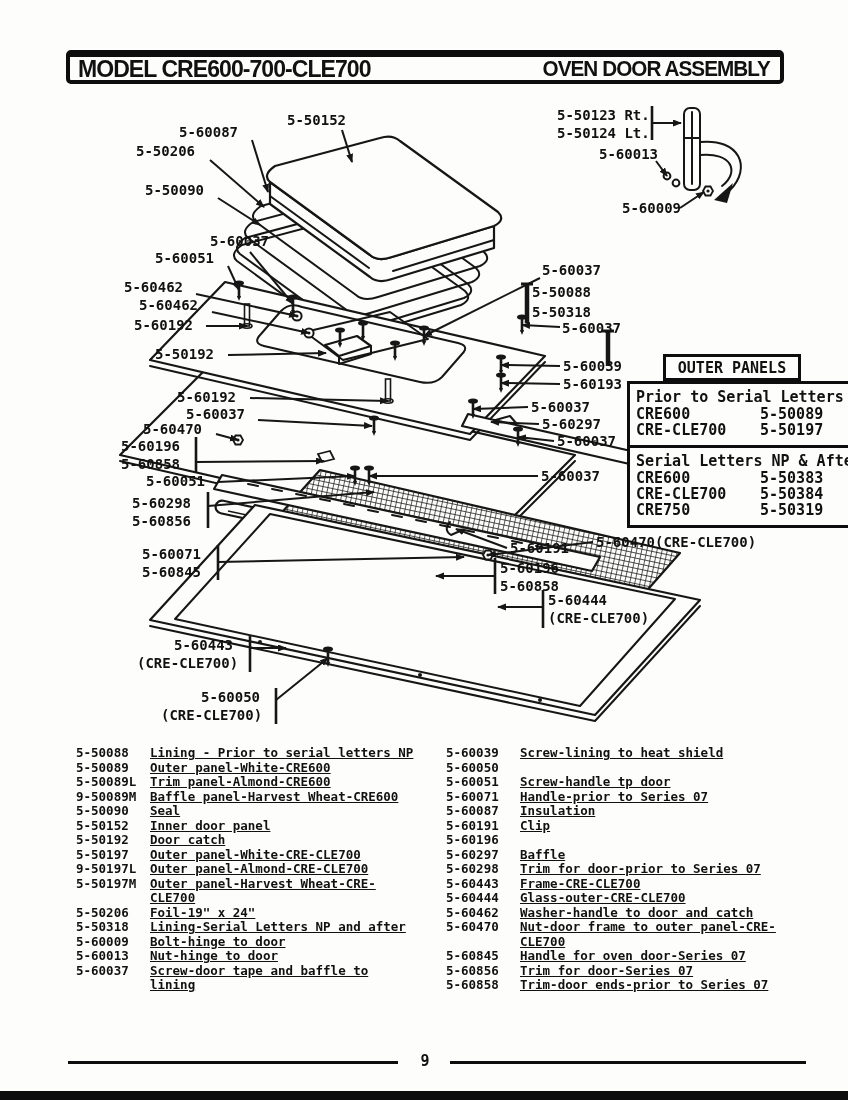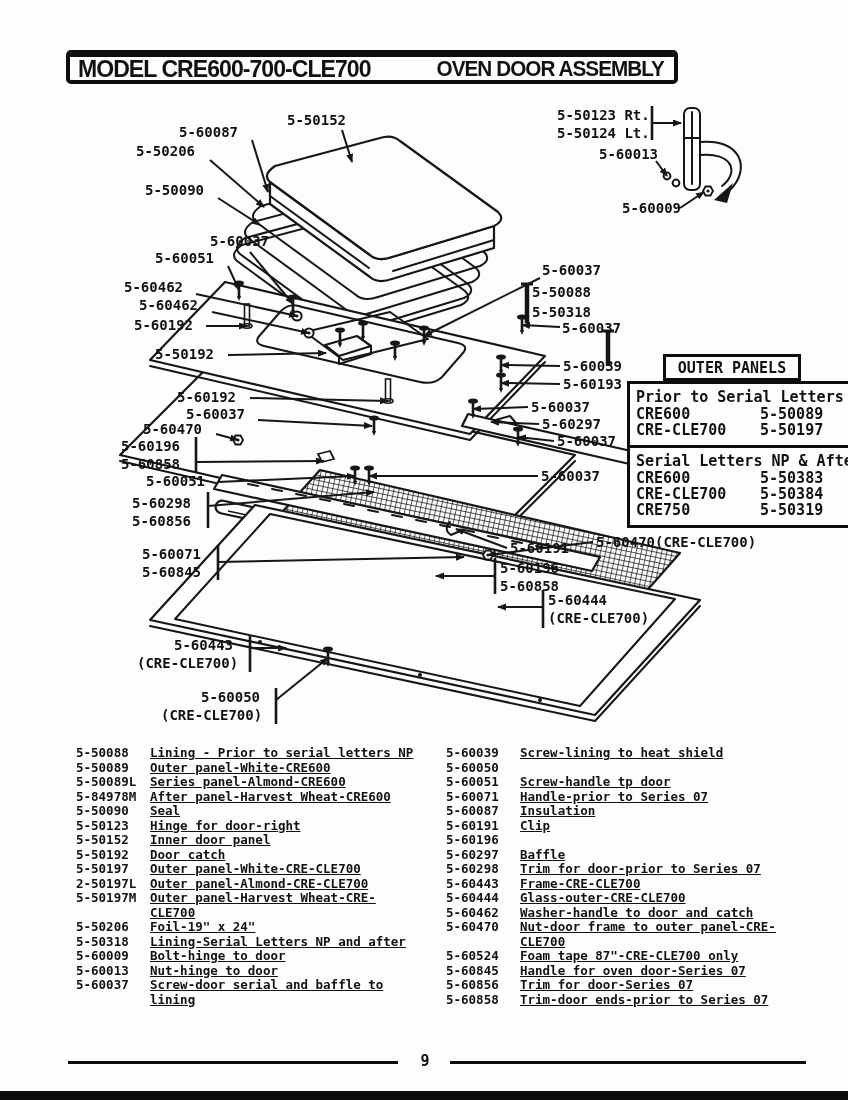--- a/index.html
+++ b/index.html
@@ -1,19 +1,19 @@
 <!DOCTYPE html>
 <html><head>
 <meta charset="utf-8">
 <style>
   html,body{margin:0;padding:0;background:#e8e8e4;}
   .page{position:relative;width:848px;height:1100px;background:#fdfdfb;overflow:hidden;
         font-family:"DejaVu Sans Mono","Liberation Mono",monospace;color:#111;}
   
-  .header-box{position:absolute;left:66px;top:50px;width:612px;height:34px;
+  .header-box{position:absolute;left:66px;top:50px;width:718px;height:34px;
     border:4px solid #0d0d0d;border-top:7px solid #0d0d0d;border-radius:5px;
     display:flex;align-items:center;justify-content:space-between;
     padding:0 10px 0 8px;box-sizing:border-box;background:#fdfdfb;}
   .header-model{font-family:"Liberation Sans","DejaVu Sans",sans-serif;font-weight:bold;
     font-size:24px;letter-spacing:-1px;transform:scaleX(.96);transform-origin:left center;white-space:nowrap;}
   .header-title{font-family:"Liberation Sans","DejaVu Sans",sans-serif;font-weight:bold;
     font-size:22px;letter-spacing:-1px;transform:scaleX(.94);transform-origin:right center;white-space:nowrap;}
   
   svg.diagram{position:absolute;left:0;top:80px;}
   svg.diagram text{font-family:"DejaVu Sans Mono","Liberation Mono",monospace;
@@ -317,48 +317,44 @@
       <div class="part-row">
         <span class="part-num">5-50088</span>
         <span class="part-desc">Lining - Prior to serial letters NP</span>
       </div>
       <div class="part-row">
         <span class="part-num">5-50089</span>
         <span class="part-desc">Outer panel-White-CRE600</span>
       </div>
       <div class="part-row">
         <span class="part-num">5-50089L</span>
-        <span class="part-desc">Series panel-Almond-CRE600</span>
-      </div>
-      <div class="part-row">
-        <span class="part-num">5-84978M</span>
-        <span class="part-desc">After panel-Harvest Wheat-CRE600</span>
+        <span class="part-desc">Trim panel-Almond-CRE600</span>
+      </div>
+      <div class="part-row">
+        <span class="part-num">9-50089M</span>
+        <span class="part-desc">Baffle panel-Harvest Wheat-CRE600</span>
       </div>
       <div class="part-row">
         <span class="part-num">5-50090</span>
         <span class="part-desc">Seal</span>
       </div>
       <div class="part-row">
-        <span class="part-num">5-50123</span>
-        <span class="part-desc">Hinge for door-right</span>
-      </div>
-      <div class="part-row">
         <span class="part-num">5-50152</span>
         <span class="part-desc">Inner door panel</span>
       </div>
       <div class="part-row">
         <span class="part-num">5-50192</span>
         <span class="part-desc">Door catch</span>
       </div>
       <div class="part-row">
         <span class="part-num">5-50197</span>
         <span class="part-desc">Outer panel-White-CRE-CLE700</span>
       </div>
       <div class="part-row">
-        <span class="part-num">2-50197L</span>
+        <span class="part-num">9-50197L</span>
         <span class="part-desc">Outer panel-Almond-CRE-CLE700</span>
       </div>
       <div class="part-row">
         <span class="part-num">5-50197M</span>
         <span class="part-desc">Outer panel-Harvest Wheat-CRE-
 CLE700</span>
       </div>
       <div class="part-row">
         <span class="part-num">5-50206</span>
         <span class="part-desc">Foil-19" x 24"</span>
@@ -370,21 +366,21 @@
       <div class="part-row">
         <span class="part-num">5-60009</span>
         <span class="part-desc">Bolt-hinge to door</span>
       </div>
       <div class="part-row">
         <span class="part-num">5-60013</span>
         <span class="part-desc">Nut-hinge to door</span>
       </div>
       <div class="part-row">
         <span class="part-num">5-60037</span>
-        <span class="part-desc">Screw-door serial and baffle to
+        <span class="part-desc">Screw-door tape and baffle to
 lining</span>
       </div>
     </div>
   <div class="parts-col right" id="parts-right">
       <div class="part-row">
         <span class="part-num">5-60039</span>
         <span class="part-desc">Screw-lining to heat shield</span>
       </div>
       <div class="part-row">
         <span class="part-num">5-60050</span>
@@ -425,24 +421,20 @@
         <span class="part-desc">Glass-outer-CRE-CLE700</span>
       </div>
       <div class="part-row">
         <span class="part-num">5-60462</span>
         <span class="part-desc">Washer-handle to door and catch</span>
       </div>
       <div class="part-row">
         <span class="part-num">5-60470</span>
         <span class="part-desc">Nut-door frame to outer panel-CRE-
 CLE700</span>
-      </div>
-      <div class="part-row">
-        <span class="part-num">5-60524</span>
-        <span class="part-desc">Foam tape 87"-CRE-CLE700 only</span>
       </div>
       <div class="part-row">
         <span class="part-num">5-60845</span>
         <span class="part-desc">Handle for oven door-Series 07</span>
       </div>
       <div class="part-row">
         <span class="part-num">5-60856</span>
         <span class="part-desc">Trim for door-Series 07</span>
       </div>
       <div class="part-row">

